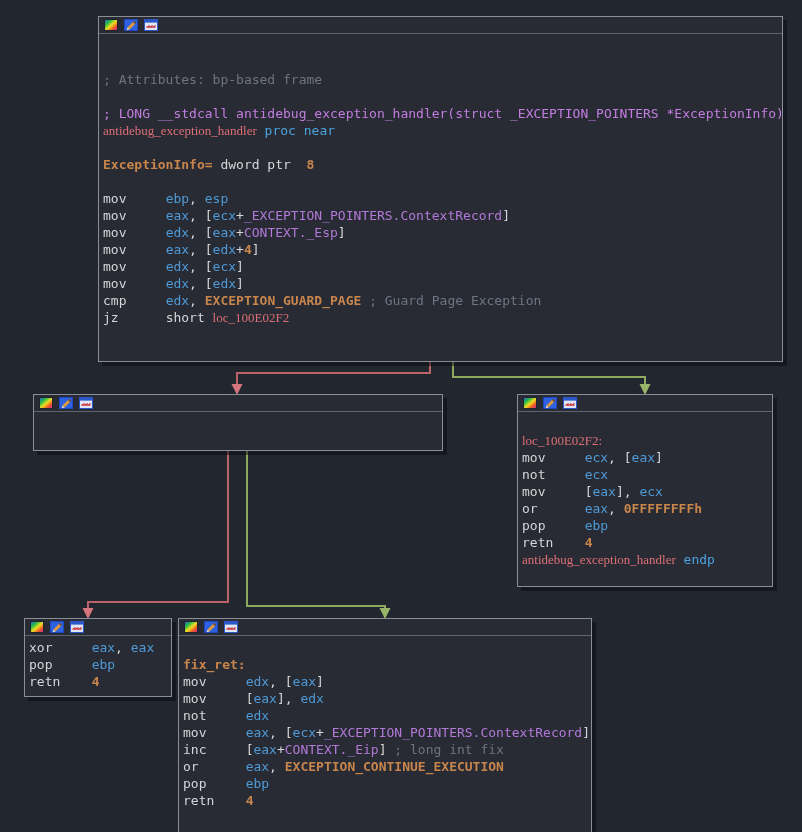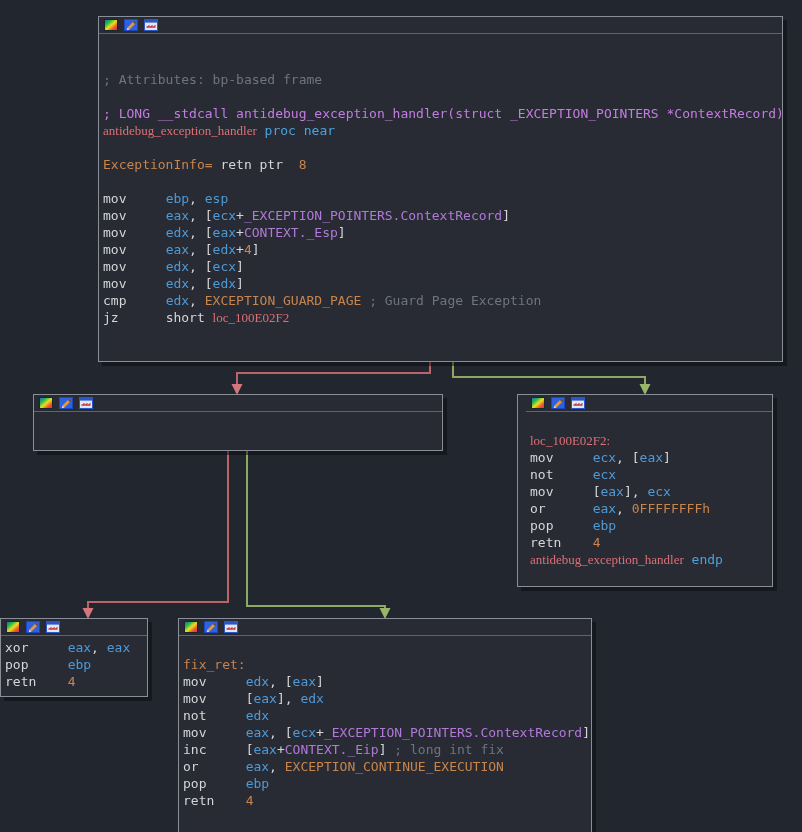--- a/index.html
+++ b/index.html
@@ -11,39 +11,39 @@
   #graph-canvas{position:absolute;inset:0;width:802px;height:832px;}
   #edges{position:absolute;left:0;top:0;pointer-events:none;z-index:1;}
   .node{
     position:absolute;z-index:2;box-sizing:border-box;
     background:var(--node_bg,#282b34);
     border:1px solid var(--node_border,#8a8e97);
     box-shadow:4px 4px 0 var(--node_shadow,rgba(8,10,14,0.5));
   }
   #node-0{left:98px;top:16px;width:685px;height:346px;}
   #node-1{left:33px;top:394px;width:410px;height:57px;}
-  #node-2{left:517px;top:394px;width:256px;height:193px;padding-left:8px;}
-  #node-3{left:0;top:618px;width:148px;height:79px;}
+  #node-2{left:517px;top:394px;width:256px;height:193px;}
+  #node-3{left:24px;top:618px;width:148px;height:79px;}
   #node-4{left:178px;top:618px;width:414px;height:247px;}
   .node-titlebar{
     height:17px;box-sizing:border-box;
     border-bottom:1px solid var(--titlebar_border,#5f656f);
     display:flex;align-items:center;gap:6px;padding-left:5px;
   }
   .icon{width:14px;height:12px;display:inline-block;line-height:0;cursor:pointer;}
   .icon svg{display:block;}
   .node-body{padding:3px 0 0 4px;overflow:hidden;}
   .code-line{
     height:17px;min-height:17px;white-space:pre;cursor:text;
     font:13px/17px "DejaVu Sans Mono",monospace;
     color:var(--token_plain,#d4d6d8);
   }
   .tk-p{color:var(--token_plain,#d4d6d8);}
   .tk-r{color:var(--token_register,#4f9ad6);}
-  .tk-n{color:var(--token_constant,#c8854c);}
+  .tk-n{color:var(--token_constant,#c8854c);font-weight:bold;}
   .tk-t{color:var(--token_struct,#b279d8);}
   .tk-f{color:var(--token_label,#de6f76);font-family:Liberation Serif, serif;}
   .tk-c{color:var(--token_comment,#6e7480);}
   .tk-k{color:var(--token_keyword,#4aa3dd);}
   .tk-d{color:var(--token_demangled,#c37de0);}
 </style>
 </head>
 <body>
 
 <div id="graph-canvas">
@@ -98,24 +98,24 @@
     <path d="M2.5 8 H11.5" stroke="#cc2430" stroke-width="1.4" fill="none"></path>
     <path d="M4 8 l1.4-2 M7 8 l1.4-2 M10 8 l1.4-2" stroke="#cc2430" stroke-width="1" fill="none"></path>
           </svg>
         </span>
       </div>
     <div class="node-body">
         <div class="code-line"></div>
         <div class="code-line"></div>
         <div class="code-line"><span class="tk-c">; Attributes: bp-based frame</span></div>
         <div class="code-line"></div>
-        <div class="code-line"><span class="tk-d">; LONG __stdcall antidebug_exception_handler(struct _EXCEPTION_POINTERS *ContextRecord)</span></div>
+        <div class="code-line"><span class="tk-d">; LONG __stdcall antidebug_exception_handler(struct _EXCEPTION_POINTERS *ExceptionInfo)</span></div>
         <div class="code-line"><span class="tk-f">antidebug_exception_handler</span><span class="tk-p"> </span><span class="tk-k">proc near</span></div>
         <div class="code-line"></div>
-        <div class="code-line"><span class="tk-n">ExceptionInfo=</span><span class="tk-p"> </span><span class="tk-p">retn ptr  </span><span class="tk-n">8</span></div>
+        <div class="code-line"><span class="tk-n">ExceptionInfo=</span><span class="tk-p"> </span><span class="tk-p">dword ptr  </span><span class="tk-n">8</span></div>
         <div class="code-line"></div>
         <div class="code-line"><span class="tk-p">mov     </span><span class="tk-r">ebp</span><span class="tk-p">, </span><span class="tk-r">esp</span></div>
         <div class="code-line"><span class="tk-p">mov     </span><span class="tk-r">eax</span><span class="tk-p">, [</span><span class="tk-r">ecx</span><span class="tk-p">+</span><span class="tk-t">_EXCEPTION_POINTERS.ContextRecord</span><span class="tk-p">]</span></div>
         <div class="code-line"><span class="tk-p">mov     </span><span class="tk-r">edx</span><span class="tk-p">, [</span><span class="tk-r">eax</span><span class="tk-p">+</span><span class="tk-t">CONTEXT._Esp</span><span class="tk-p">]</span></div>
         <div class="code-line"><span class="tk-p">mov     </span><span class="tk-r">eax</span><span class="tk-p">, [</span><span class="tk-r">edx</span><span class="tk-p">+</span><span class="tk-n">4</span><span class="tk-p">]</span></div>
         <div class="code-line"><span class="tk-p">mov     </span><span class="tk-r">edx</span><span class="tk-p">, [</span><span class="tk-r">ecx</span><span class="tk-p">]</span></div>
         <div class="code-line"><span class="tk-p">mov     </span><span class="tk-r">edx</span><span class="tk-p">, [</span><span class="tk-r">edx</span><span class="tk-p">]</span></div>
         <div class="code-line"><span class="tk-p">cmp     </span><span class="tk-r">edx</span><span class="tk-p">, </span><span class="tk-n">EXCEPTION_GUARD_PAGE</span><span class="tk-p"> </span><span class="tk-c">; Guard Page Exception</span></div>
         <div class="code-line"><span class="tk-p">jz      </span><span class="tk-p">short </span><span class="tk-f">loc_100E02F2</span></div>
       </div>

